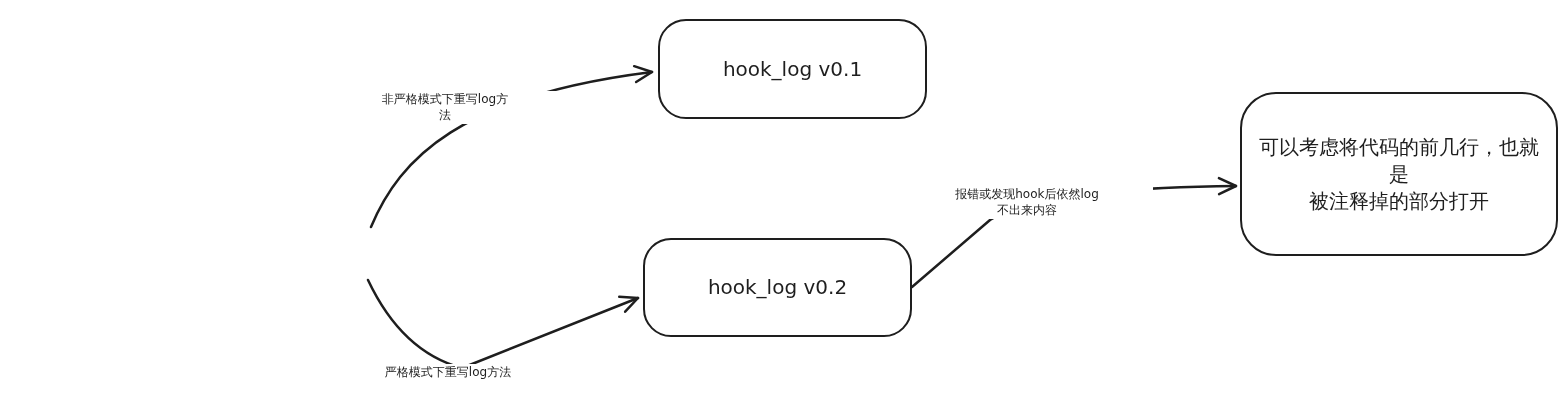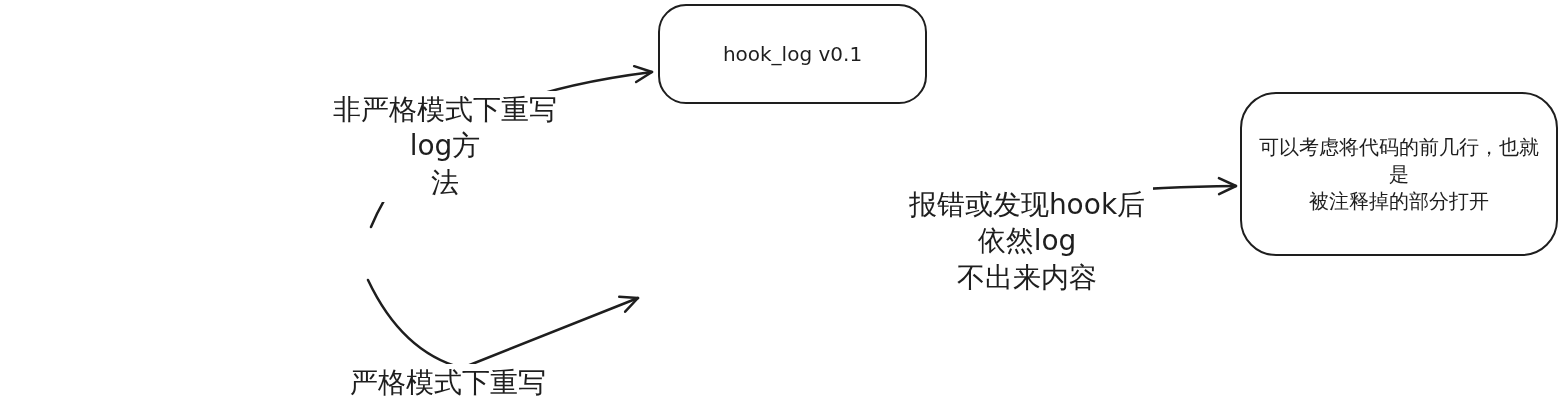--- a/index.html
+++ b/index.html
@@ -38,28 +38,28 @@
     justify-content: center;
     text-align: center;
     font-size: 20px;
     line-height: 1.35;
   }
   .node-label {
     white-space: pre-line;
     padding: 0 8px;
   }
   .node-js  { left: 12px;   top: 170px; width: 356px; height: 120px; border-radius: 32px; }
-  .node-v01 { left: 658px;  top: 4px;  width: 269px; height: 100px; border-radius: 28px; }
+  .node-v01 { left: 658px;  top: 19px;  width: 269px; height: 100px; border-radius: 28px; }
   .node-v02 { left: 643px;  top: 238px; width: 269px; height: 99px;  border-radius: 28px; }
   .node-fix { left: 1240px; top: 92px;  width: 318px; height: 164px; border-radius: 36px; text-align: center; }
   .edge-label {
     position: absolute;
     background: #ffffff;
     text-align: center;
-    font-size: 28px;
+    font-size: 12px;
     line-height: 1.3;
     white-space: pre-line;
     padding: 1px 2px;
   }
   .label-nonstrict { left: 331px; top: 91px;  width: 224px; }
   .label-strict    { left: 332px; top: 364px; width: 228px; }
   .label-error     { left: 901px; top: 186px; width: 248px; }
 </style>
 </head>
 <body>
@@ -75,20 +75,23 @@
     <path class="edge-path" d="M 371 227 C 400 158 460 96 652 72" marker-end="url(#arrowhead)"></path>
     <path class="edge-path" d="M 368 280 Q 402 352 462 368 L 638 298" marker-end="url(#arrowhead)"></path>
     <path class="edge-path" d="M 912 287 L 990 220 Q 1040 188 1236 186" marker-end="url(#arrowhead)"></path>
   </svg>
 
 
   <div class="node node-v01">
     <span class="node-label">hook_log v0.1</span>
   </div>
 
+  <div class="node node-v02">
+    <span class="node-label">hook_log v0.2</span>
+  </div>
 
   <div class="node node-fix">
     <span class="node-label">可以考虑将代码的前几行，也就是
 被注释掉的部分打开</span>
   </div>
 
   <div class="edge-label label-nonstrict">非严格模式下重写log方
 法</div>
 
   <div class="edge-label label-strict">严格模式下重写log方法</div>

